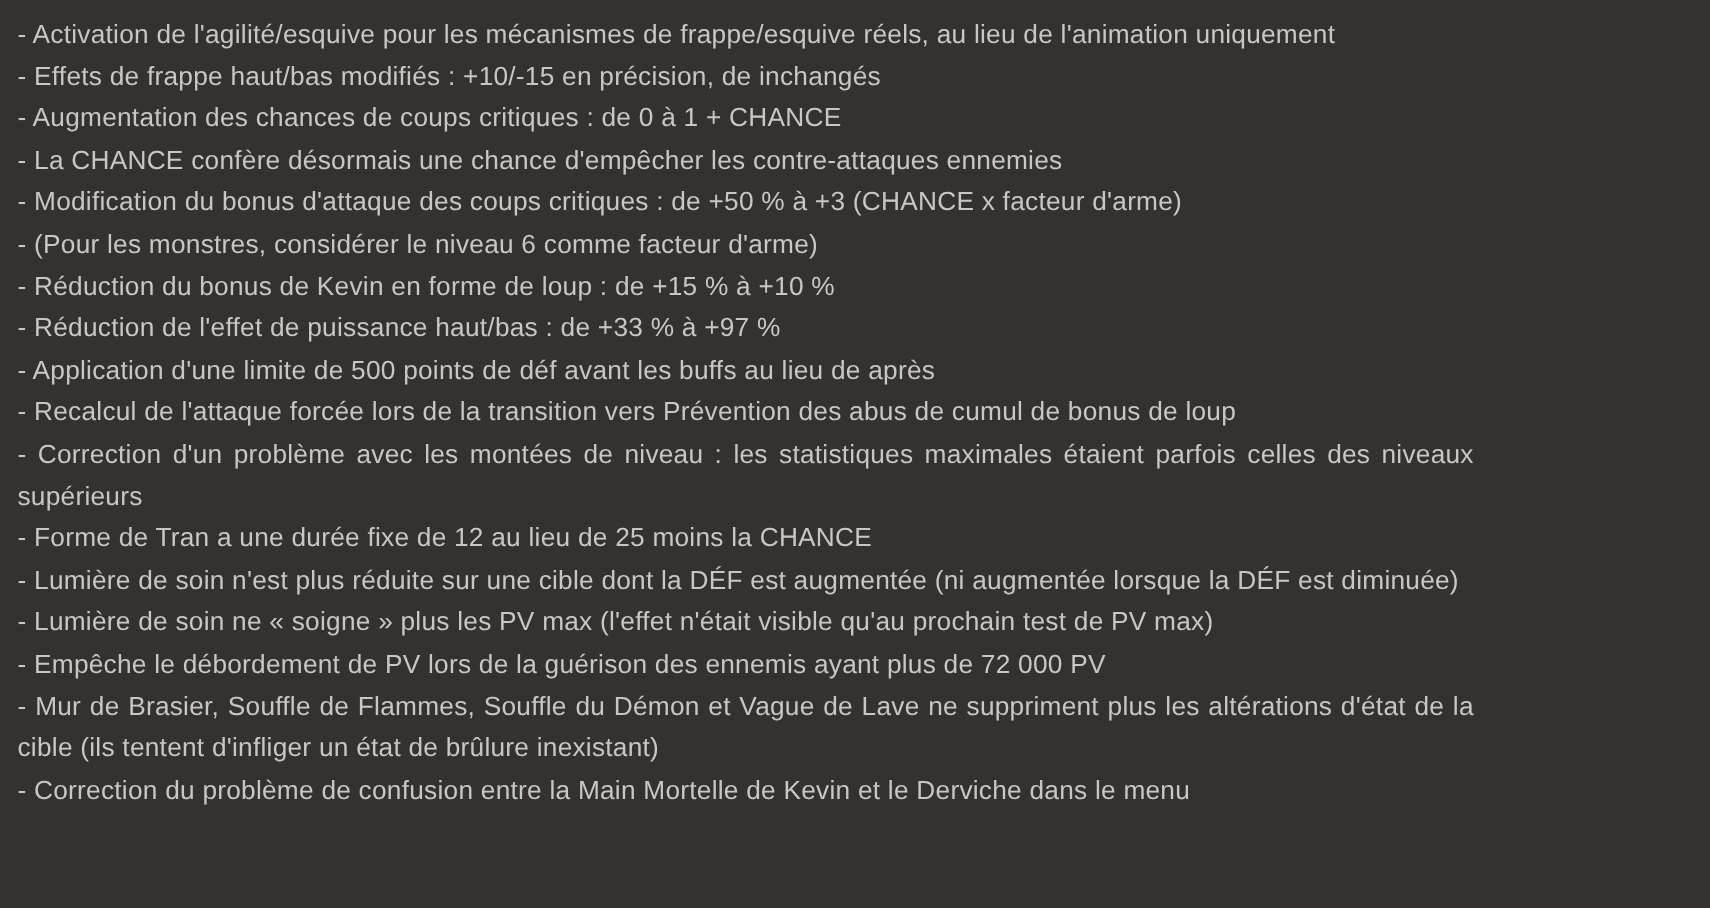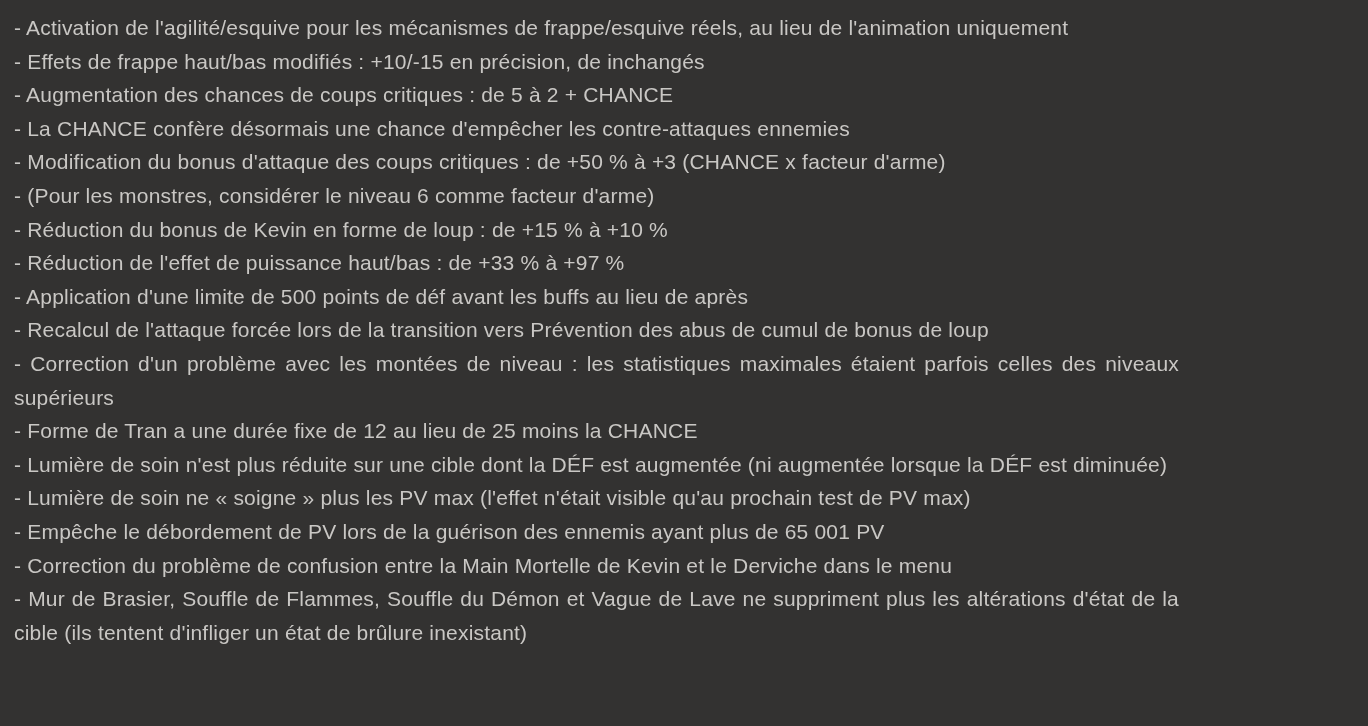--- a/index.html
+++ b/index.html
@@ -26,28 +26,28 @@
     padding: 0;
     text-align: justify;
   }
 </style>
 </head>
 <body>
 
 <div class="notes">
     <p>- Activation de l'agilité/esquive pour les mécanismes de frappe/esquive réels, au lieu de l'animation uniquement</p>
     <p>- Effets de frappe haut/bas modifiés : +10/-15 en précision, de inchangés</p>
-    <p>- Augmentation des chances de coups critiques : de 5 à 2 + CHANCE</p>
+    <p>- Augmentation des chances de coups critiques : de 0 à 1 + CHANCE</p>
     <p>- La CHANCE confère désormais une chance d'empêcher les contre-attaques ennemies</p>
     <p>- Modification du bonus d'attaque des coups critiques : de +50 % à +3 (CHANCE x facteur d'arme)</p>
     <p>- (Pour les monstres, considérer le niveau 6 comme facteur d'arme)</p>
     <p>- Réduction du bonus de Kevin en forme de loup : de +15 % à +10 %</p>
     <p>- Réduction de l'effet de puissance haut/bas : de +33 % à +97 %</p>
     <p>- Application d'une limite de 500 points de déf avant les buffs au lieu de après</p>
     <p>- Recalcul de l'attaque forcée lors de la transition vers Prévention des abus de cumul de bonus de loup</p>
     <p>- Correction d'un problème avec les montées de niveau : les statistiques maximales étaient parfois celles des niveaux supérieurs</p>
     <p>- Forme de Tran a une durée fixe de 12 au lieu de 25 moins la CHANCE</p>
     <p>- Lumière de soin n'est plus réduite sur une cible dont la DÉF est augmentée (ni augmentée lorsque la DÉF est diminuée)</p>
     <p>- Lumière de soin ne « soigne » plus les PV max (l'effet n'était visible qu'au prochain test de PV max)</p>
-    <p>- Empêche le débordement de PV lors de la guérison des ennemis ayant plus de 65 001 PV</p>
+    <p>- Empêche le débordement de PV lors de la guérison des ennemis ayant plus de 72 000 PV</p>
+    <p>- Mur de Brasier, Souffle de Flammes, Souffle du Démon et Vague de Lave ne suppriment plus les altérations d'état de la cible (ils tentent d'infliger un état de brûlure inexistant)</p>
     <p>- Correction du problème de confusion entre la Main Mortelle de Kevin et le Derviche dans le menu</p>
-    <p>- Mur de Brasier, Souffle de Flammes, Souffle du Démon et Vague de Lave ne suppriment plus les altérations d'état de la cible (ils tentent d'infliger un état de brûlure inexistant)</p>
   </div>
 
 </body></html>

